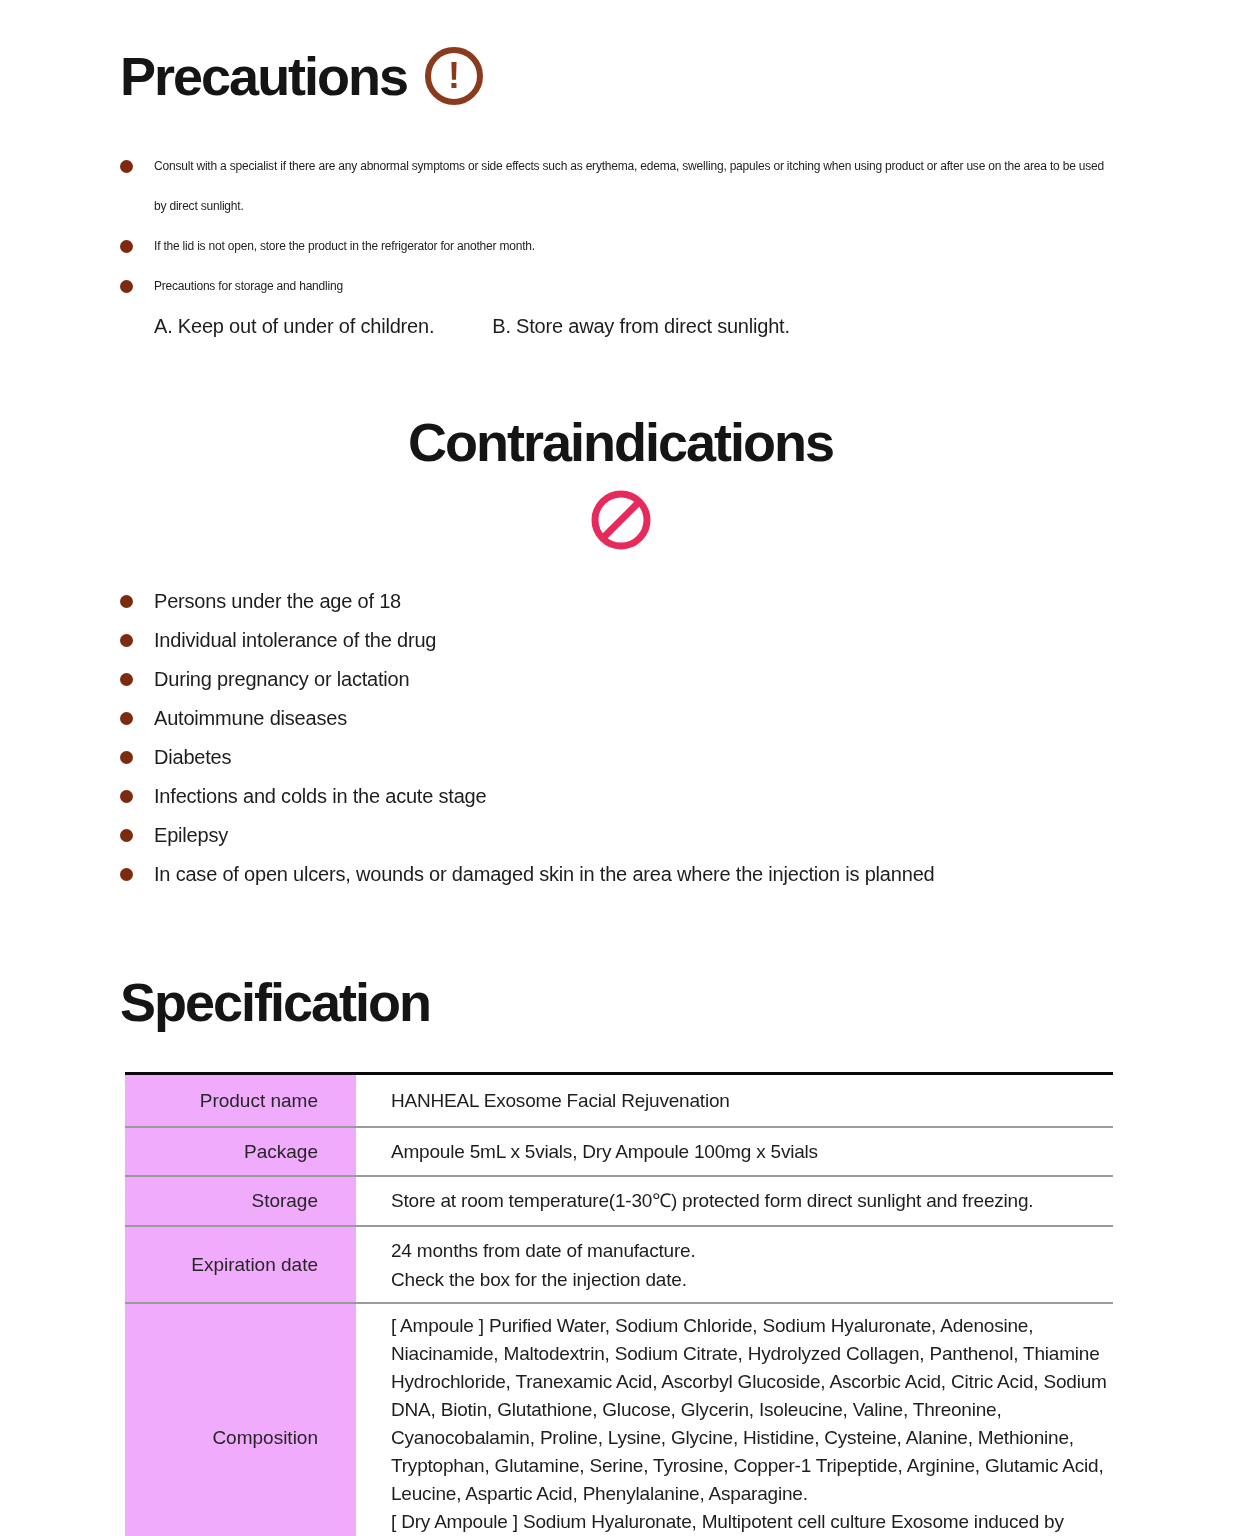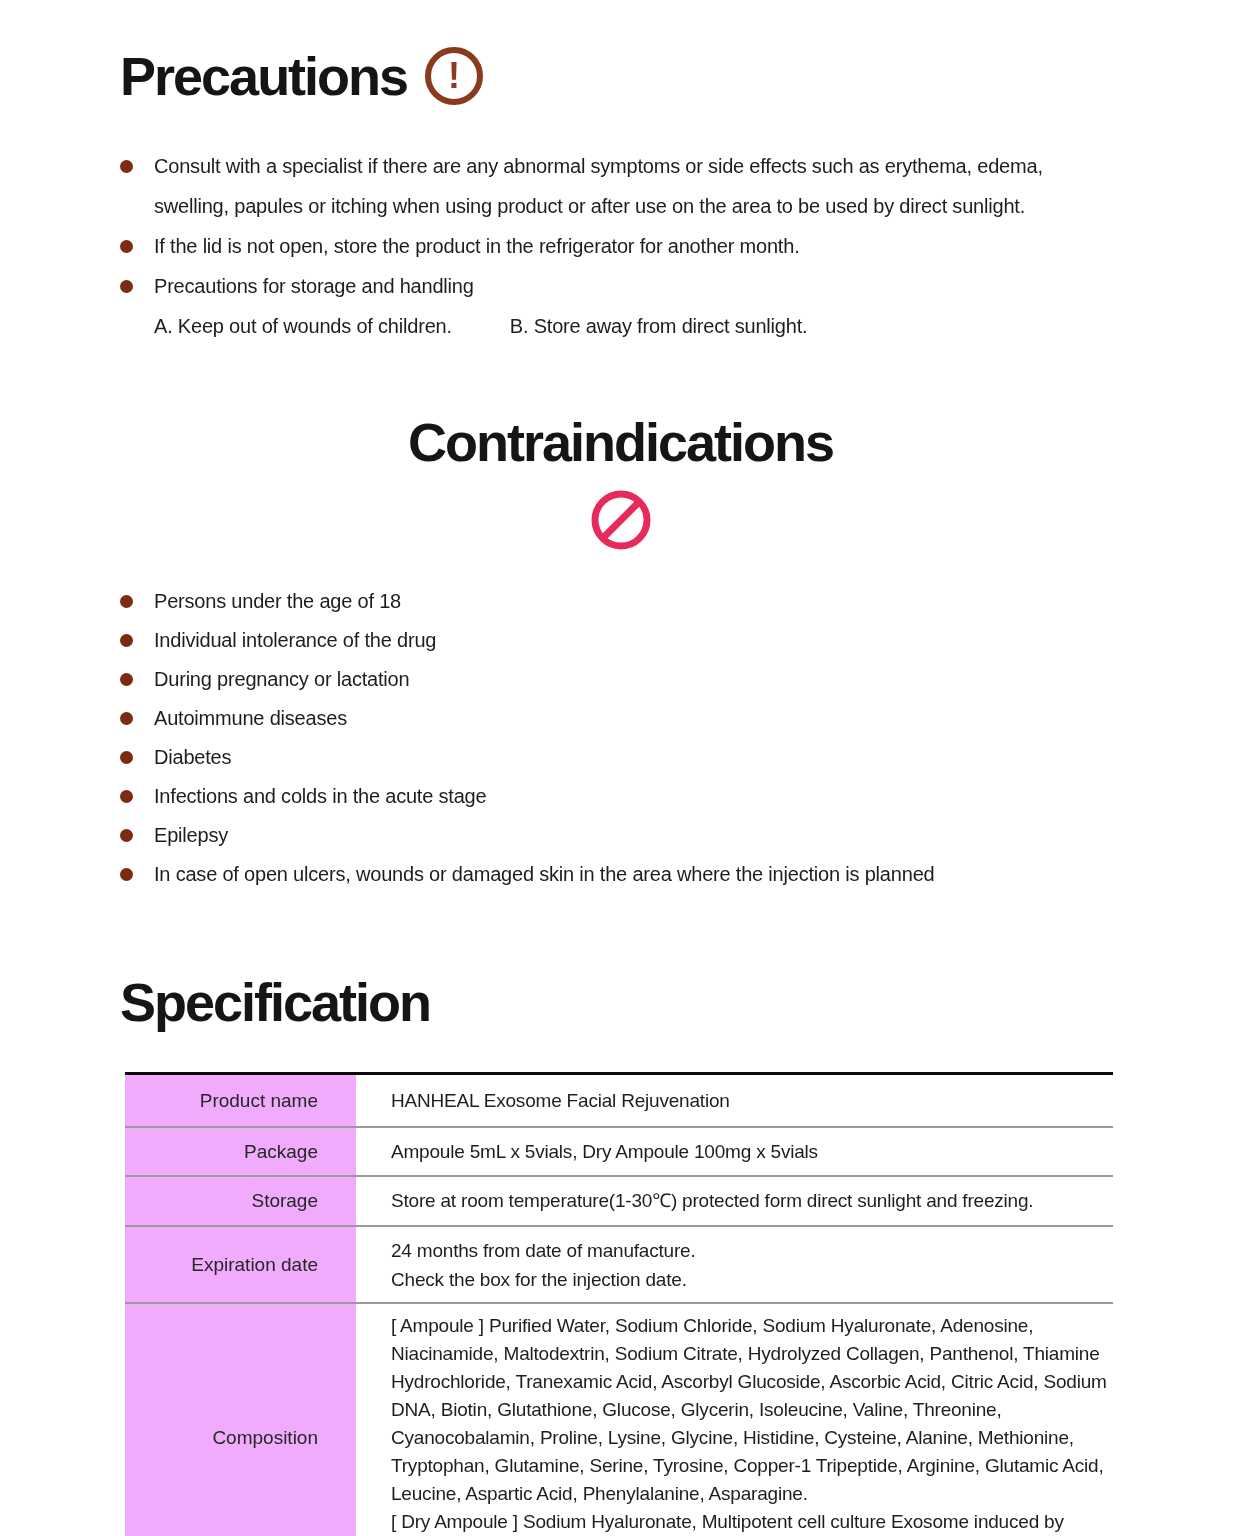--- a/index.html
+++ b/index.html
@@ -46,21 +46,21 @@
     flex: 0 0 13px;
     width: 13px; height: 13px;
     border-radius: 50%;
     background: #7c2a10;
     margin-right: 21px;
   }
   .p-list { margin-top: 40px; }
   .p-item {
     display: flex;
     align-items: flex-start;
-    font-size: 20px;
+    font-size: 12px;
     line-height: 40px;
     letter-spacing: -0.2px;
   }
   .p-item .dot { margin-top: 14px; }
   .p-text { max-width: 952px; }
   .sub-line {
     margin-left: 34px;
     display: flex;
     gap: 58px;
     font-size: 20px;
@@ -137,21 +137,21 @@
       <li class="p-item">
         <span class="dot"></span>
         <span class="p-text">If the lid is not open, store the product in the refrigerator for another month.</span>
       </li>
       <li class="p-item">
         <span class="dot"></span>
         <span class="p-text">Precautions for storage and handling</span>
       </li>
     </ul>
     <div class="sub-line">
-      <span>A. Keep out of wounds of children.</span>
+      <span>A. Keep out of under of children.</span>
       <span>B. Store away from direct sunlight.</span>
     </div>
   </section>
 
   <section class="contraindications">
     <h1 class="section-title">
       <span>Contraindications</span>
       <svg class="ban-icon" viewBox="0 0 60 60" aria-hidden="true">
         <circle cx="30" cy="30" r="26" fill="none" stroke="#e62a5c" stroke-width="7"></circle>
         <line x1="46.5" y1="13.5" x2="13.5" y2="46.5" stroke="#e62a5c" stroke-width="7"></line>

